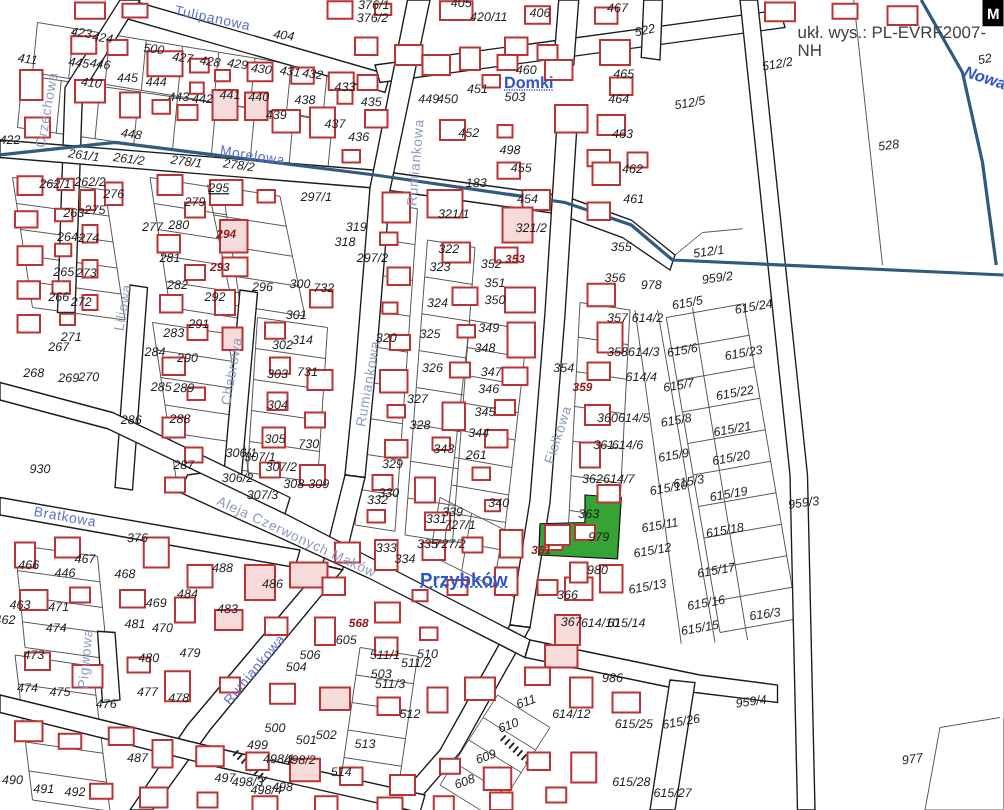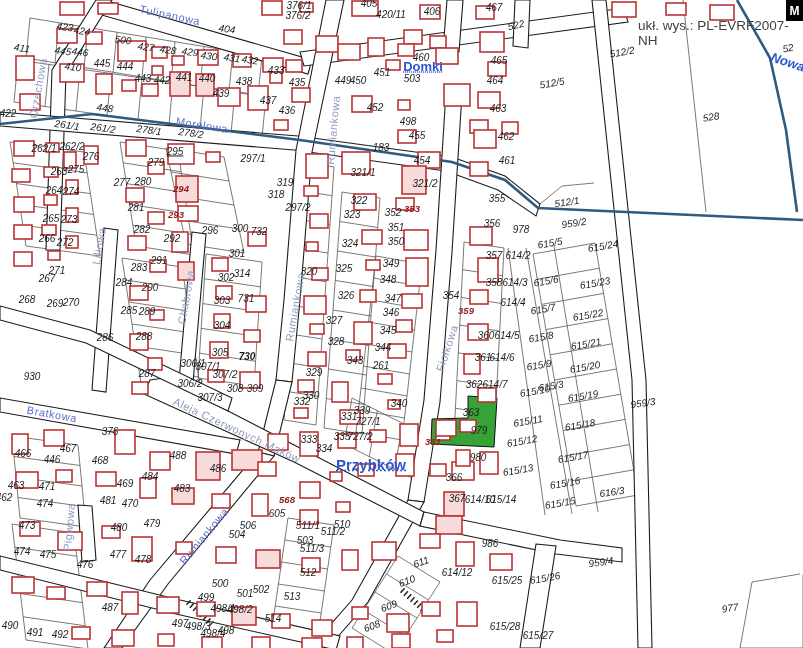--- a/index.html
+++ b/index.html
@@ -411,21 +411,21 @@
       <span class="plabel" style="left: 226px; top: 277px;">302</span>
       <span class="plabel" style="left: 242px; top: 273px;">314</span>
       <span class="plabel" style="left: 222px; top: 300px;">303</span>
       <span class="plabel" style="left: 246px; top: 298px;">731</span>
       <span class="plabel" style="left: 129px; top: 310px;">285</span>
       <span class="plabel" style="left: 147px; top: 311px;">289</span>
       <span class="plabel" style="left: 222px; top: 325px;">304</span>
       <span class="plabel" style="left: 105px; top: 337px;">286</span>
       <span class="plabel" style="left: 144px; top: 336px;">288</span>
       <span class="plabel" style="left: 220px; top: 352px;">305</span>
-      <span class="plabel" style="left: 247px; top: 356px; font-weight: bold;">730</span>
+      <span class="plabel" style="left: 247px; top: 356px;">730</span>
       <span class="plabel" style="left: 147px; top: 373px;">287</span>
       <span class="plabel" style="left: 193px; top: 363px;">306/1</span>
       <span class="plabel" style="left: 208px; top: 366px;">307/1</span>
       <span class="plabel" style="left: 225px; top: 374px;">307/2</span>
       <span class="plabel" style="left: 32px; top: 376px;">930</span>
       <span class="plabel" style="left: 309px; top: 271px;">320</span>
       <span class="plabel" style="left: 344px; top: 268px;">325</span>
       <span class="plabel" style="left: 391px; top: 263px;">349</span>
       <span class="plabel" style="left: 388px; top: 279px;">348</span>
       <span class="plabel" style="left: 393px; top: 298px;">347</span>
@@ -533,21 +533,21 @@
       <span class="plabel" style="left: 223px; top: 608px;">498/1</span>
       <span class="plabel" style="left: 240px; top: 609px;">498/2</span>
       <span class="plabel" style="left: 226px; top: 630px;">498</span>
       <span class="plabel" style="left: 213px; top: 633px;">498/4</span>
       <span class="plabel" style="left: 277px; top: 513px;">605</span>
       <span class="plabel" style="left: 308px; top: 525px;">511/1</span>
       <span class="plabel" style="left: 333px; top: 531px;">511/2</span>
       <span class="plabel" style="left: 342px; top: 524px;">510</span>
       <span class="plabel" style="left: 305px; top: 540px;">503</span>
       <span class="plabel" style="left: 312px; top: 548px;">511/3</span>
-      <span class="plabel" style="left: 308px; top: 572px; font-style: italic;">512</span>
+      <span class="plabel" style="left: 328px; top: 572px; font-style: italic;">512</span>
       <span class="plabel" style="left: 292px; top: 596px;">513</span>
       <span class="plabel" style="left: 273px; top: 618px;">514</span>
       <span class="plabel" style="left: 312px; top: 636px; margin-top: 41px;">515</span>
       <span class="plabel" style="left: 421px; top: 562px; --r: -20deg;">611</span>
       <span class="plabel" style="left: 407px; top: 581px; --r: -20deg;">610</span>
       <span class="plabel" style="left: 389px; top: 606px; --r: -20deg;">609</span>
       <span class="plabel" style="left: 372px; top: 626px; --r: -20deg;">608</span>
       <span class="plabel" style="left: 490px; top: 543px;">986</span>
       <span class="plabel" style="left: 457px; top: 572px;">614/12</span>
       <span class="plabel" style="left: 507px; top: 580px;">615/25</span>

